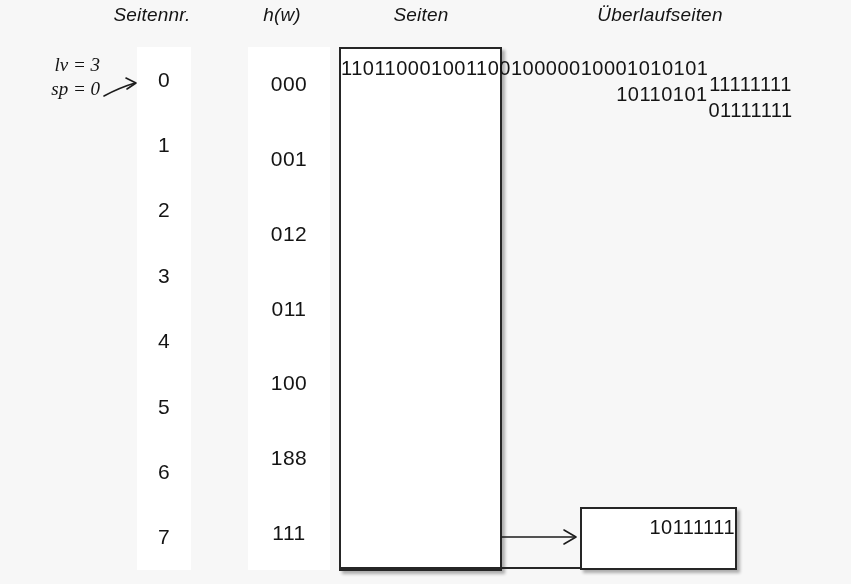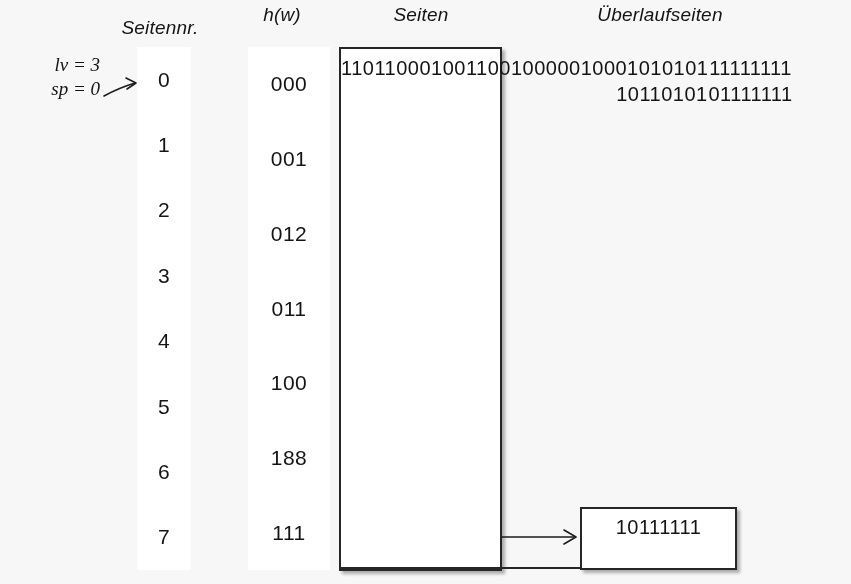--- a/index.html
+++ b/index.html
@@ -10,21 +10,21 @@
     font-family:"Liberation Sans",sans-serif;
     color:#141414;
     overflow:hidden;
   }
   .hdr{
     position:absolute;top:3px;height:24px;
     font-size:19px;font-style:italic;font-weight:500;
     text-align:center;line-height:24px;
     letter-spacing:0.2px;
   }
-  .hdr-seitennr{left:105px;width:110px;margin-top:13px;}
+  .hdr-seitennr{left:97px;width:110px;}
   .hdr-hw{left:241px;width:82px;}
   .hdr-seiten{left:360px;width:122px;}
   .hdr-ueberlauf{left:578px;width:164px;}
   .state-note{
     position:absolute;left:24px;top:53px;width:76px;
     font-size:19px;font-style:italic;line-height:24px;
     text-align:right;white-space:nowrap;font-family:Liberation Serif, serif;
   }
   .arrow-svg{position:absolute;}
   .arrow-svg path,.arrow-svg polyline,.arrow-svg line{
@@ -49,32 +49,32 @@
     box-sizing:border-box;
     box-shadow:3px 3px 3px rgba(0,0,0,0.30);
     display:flex;flex-direction:row;
   }
   .pages-box .pcell{
     flex:1;
     border-bottom:2px solid #262626;
     display:flex;flex-direction:column;align-items:center;
     padding-top:6px;box-sizing:border-box;
   }
-  .pages-box .pcell:last-child{border-bottom:none;}
+  .pages-box .pcell:last-child{border-bottom:none;margin-top:16px;}
   .bin{
     font-size:20px;line-height:26px;letter-spacing:0.5px;
     text-align:center;white-space:pre;min-height:26px;
   }
   .overflow-box{
     position:absolute;left:580px;top:507px;width:157px;height:63px;
     background:#ffffff;
     border:2px solid #262626;
     box-sizing:border-box;
     box-shadow:3px 3px 3px rgba(0,0,0,0.30);
-    display:flex;flex-direction:column;align-items:center;
+    display:flex;flex-direction:column;align-items:flex-end;
     padding-top:5px;
   }
 </style>
 </head>
 <body>
 
 <div class="canvas">
 
   <div class="hdr hdr-seitennr">Seitennr.</div>
   <div class="hdr hdr-hw">h(w)</div>

